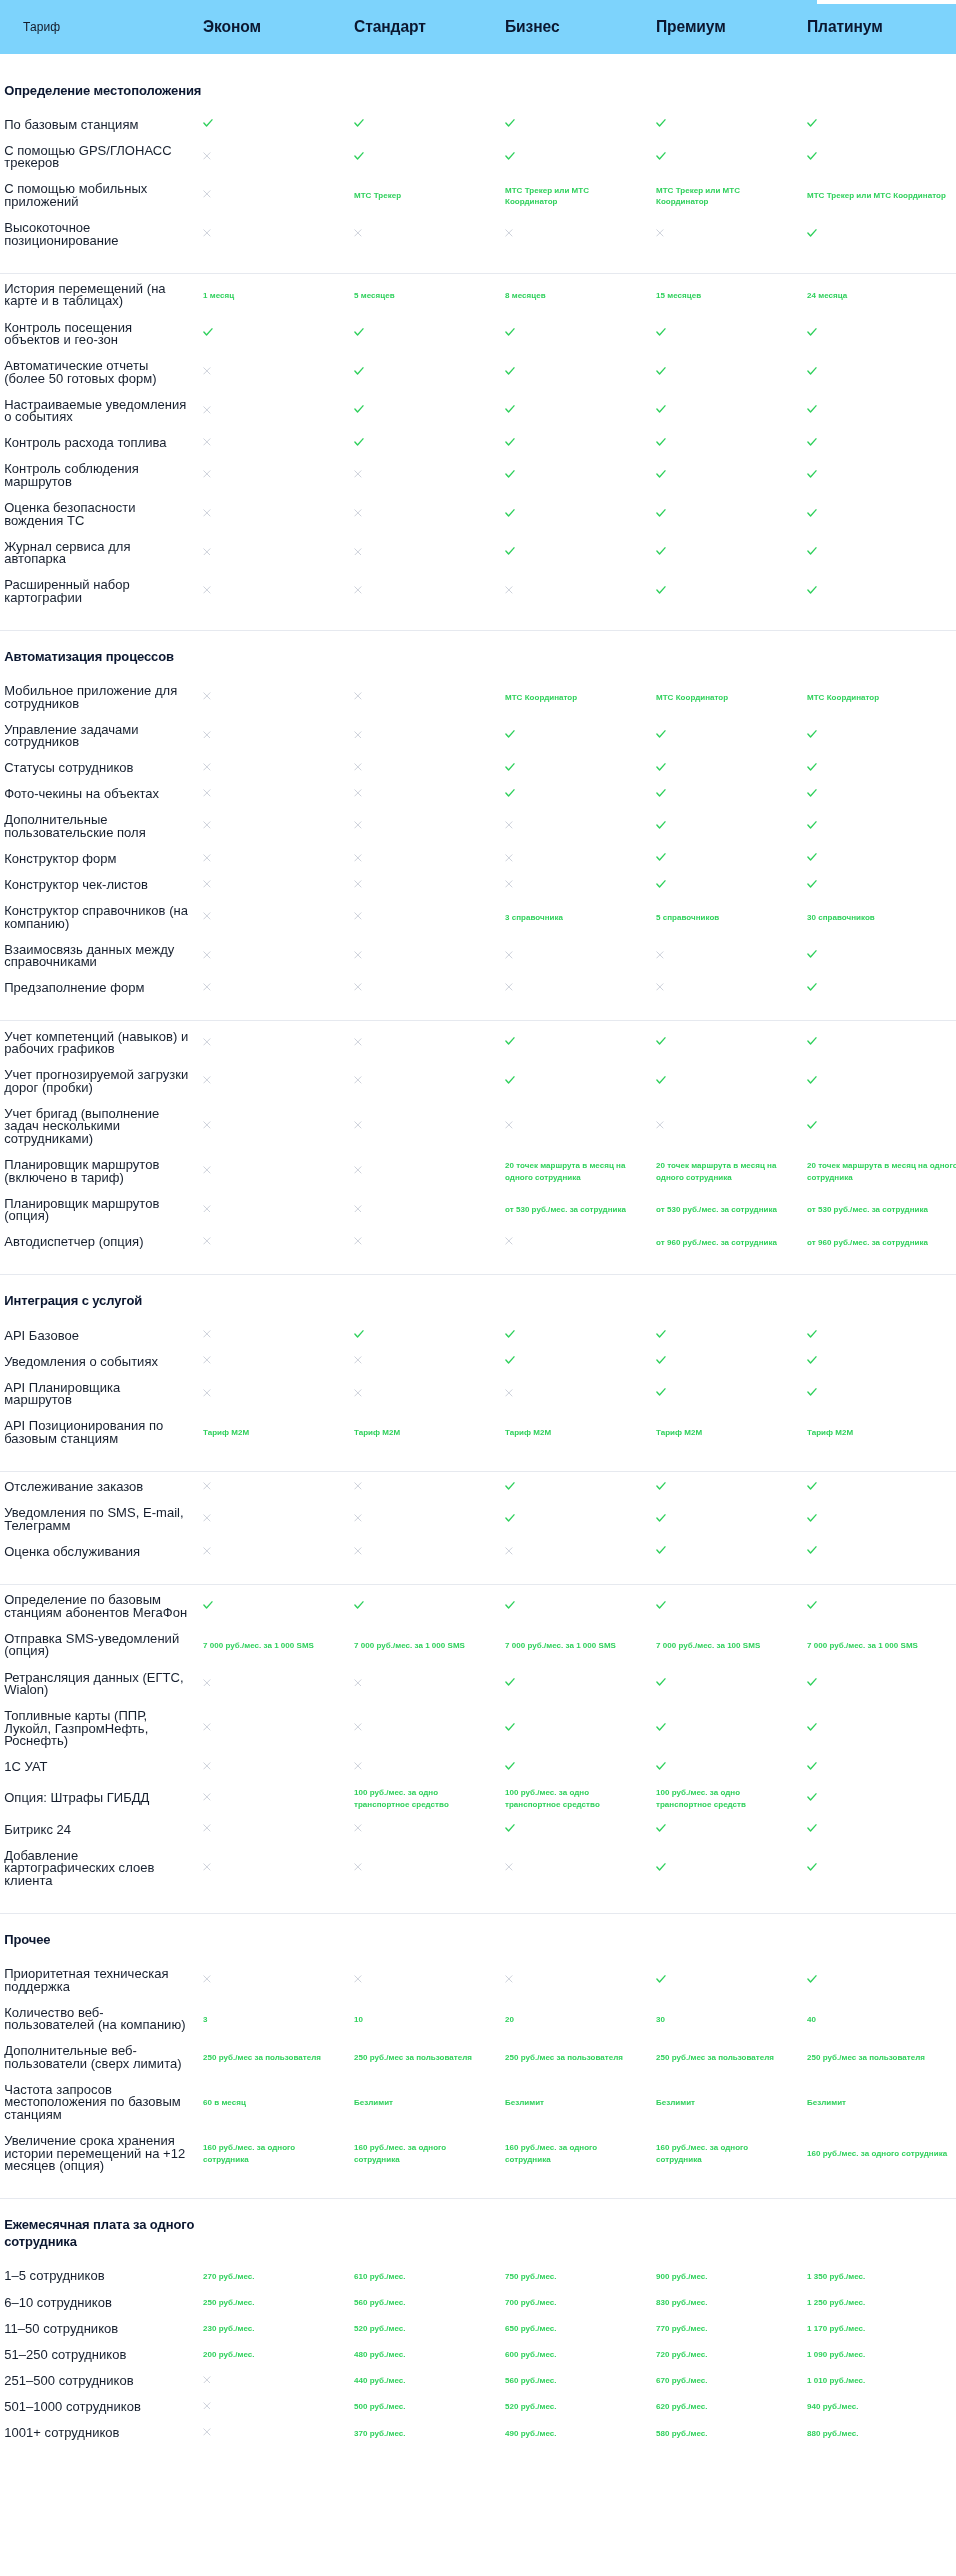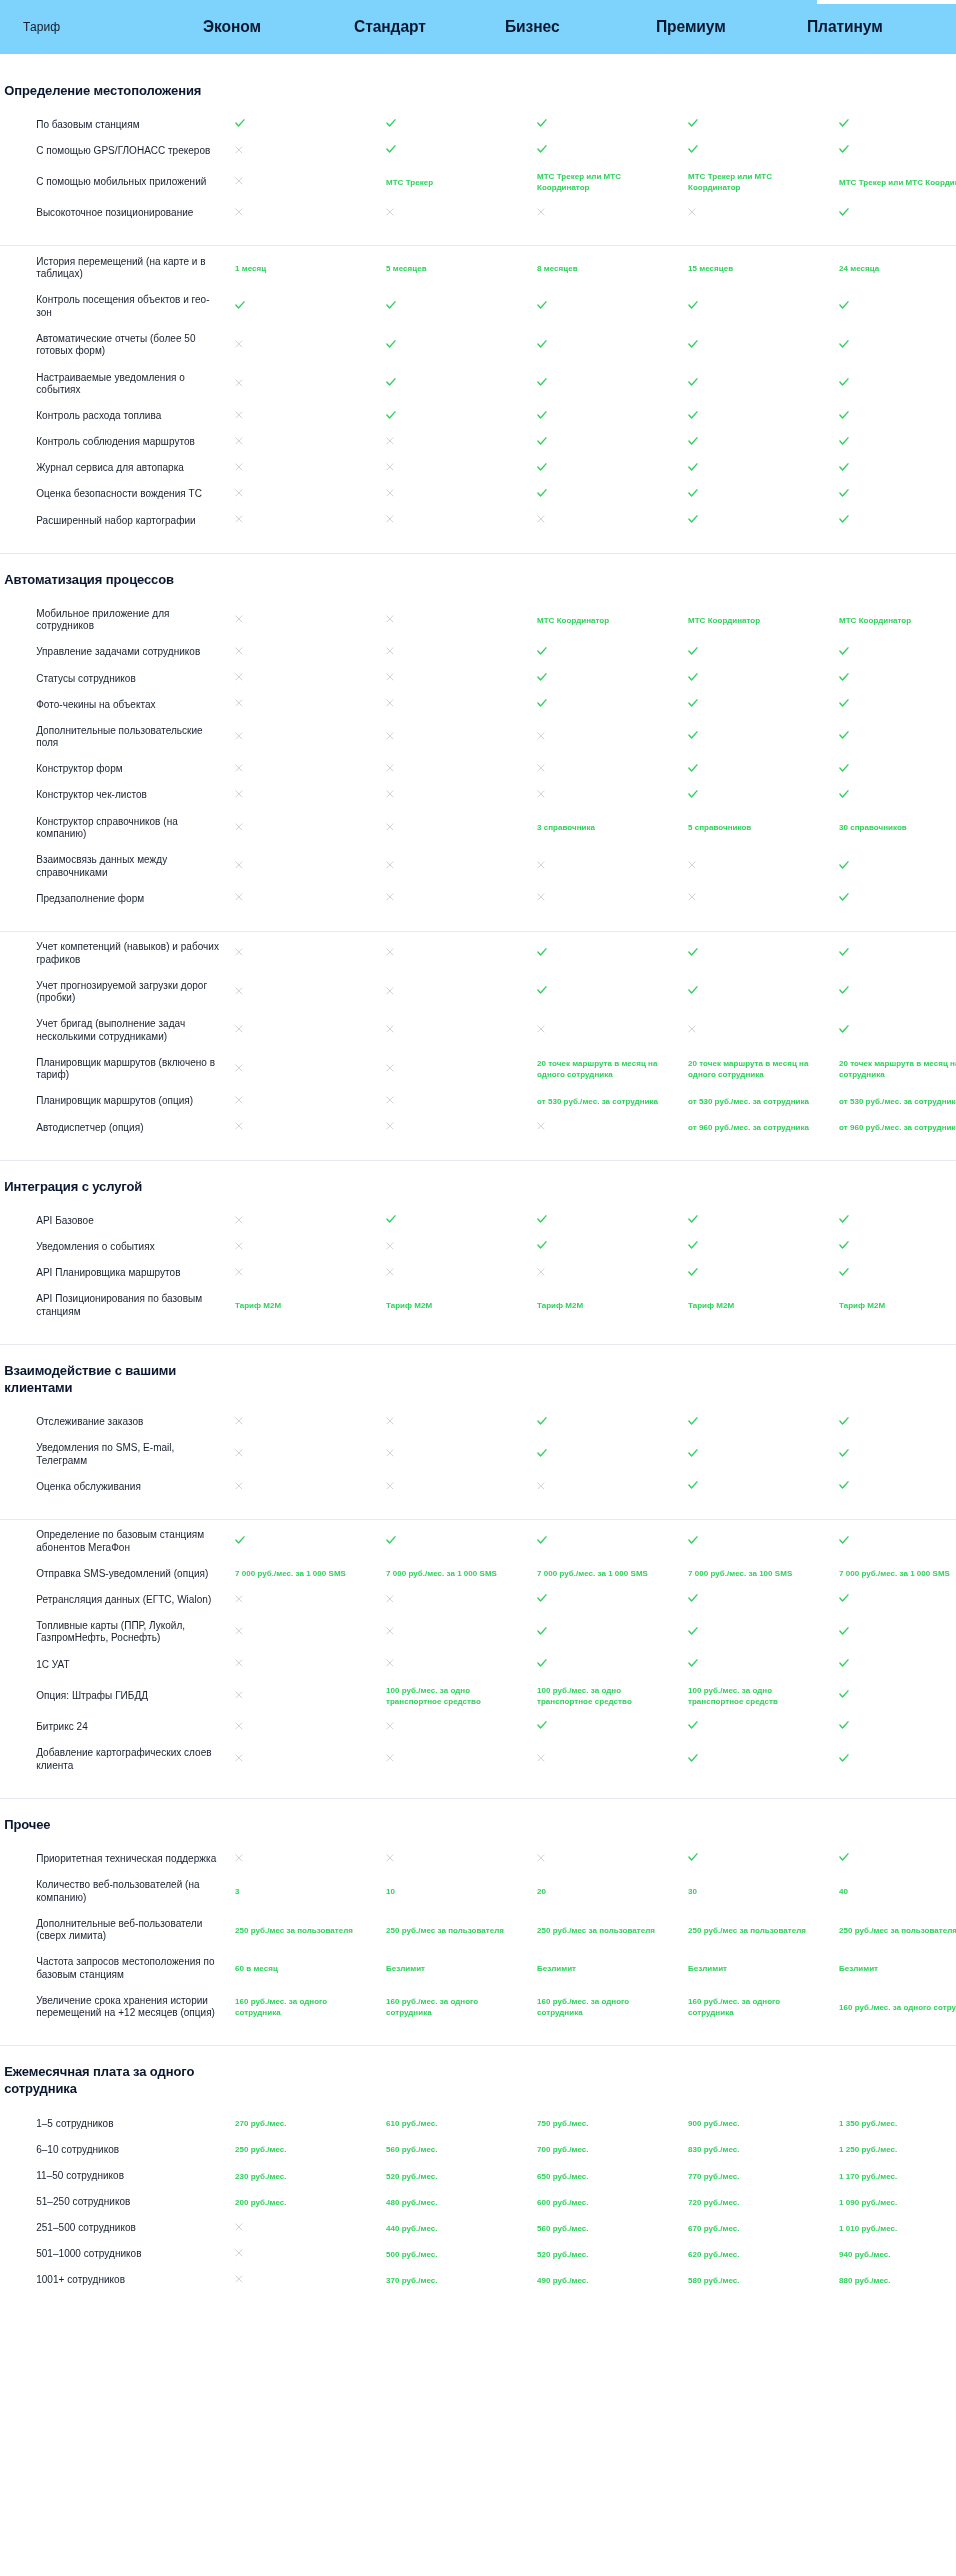--- a/index.html
+++ b/index.html
@@ -44,26 +44,25 @@
     display:flex;
     align-items:center;
     width:100%;
     min-height:21px;
   }
   .c-feature{
     width:203px;
     flex:0 0 203px;
     padding-left:4.2px;
     padding-right:14.5px;
-    font-size:10px;
+    font-size:13px;
     line-height:12.5px;
     font-weight:400;
     color:#17202F;
     letter-spacing:0.03px;
-    margin-left:32px;
   }
   .c-val{
     width:151px;
     flex:0 0 151px;
     padding-right:12.5px;
     font-size:8px;
     line-height:11.4px;
     font-weight:700;
     color:#2FD05C;
     letter-spacing:0.03px;
@@ -287,39 +286,39 @@
                   <path d="M1.6 7.6 L6.7 13.4 L17.2 1.6" stroke="#2FD05C" stroke-width="2.6" stroke-linecap="round" stroke-linejoin="round"></path>
                 </svg></span></div>
             <div class="c-val"><span class="glyph"><svg width="10" height="8.3" viewBox="0 0 19 16" fill="none">
                   <path d="M1.6 7.6 L6.7 13.4 L17.2 1.6" stroke="#2FD05C" stroke-width="2.6" stroke-linecap="round" stroke-linejoin="round"></path>
                 </svg></span></div>
             <div class="c-val"><span class="glyph"><svg width="10" height="8.3" viewBox="0 0 19 16" fill="none">
                   <path d="M1.6 7.6 L6.7 13.4 L17.2 1.6" stroke="#2FD05C" stroke-width="2.6" stroke-linecap="round" stroke-linejoin="round"></path>
                 </svg></span></div>
           </div>
           <div class="row frow">
+            <div class="c-feature">Оценка безопасности вождения ТС</div>
+            <div class="c-val"><span class="glyph"><svg width="7.8" height="7.8" viewBox="0 0 15 15" fill="none">
+                  <path d="M1.5 1.5 L13.5 13.5 M13.5 1.5 L1.5 13.5" stroke="#C3C8D2" stroke-width="1.6" stroke-linecap="round"></path>
+                </svg></span></div>
+            <div class="c-val"><span class="glyph"><svg width="7.8" height="7.8" viewBox="0 0 15 15" fill="none">
+                  <path d="M1.5 1.5 L13.5 13.5 M13.5 1.5 L1.5 13.5" stroke="#C3C8D2" stroke-width="1.6" stroke-linecap="round"></path>
+                </svg></span></div>
+            <div class="c-val"><span class="glyph"><svg width="10" height="8.3" viewBox="0 0 19 16" fill="none">
+                  <path d="M1.6 7.6 L6.7 13.4 L17.2 1.6" stroke="#2FD05C" stroke-width="2.6" stroke-linecap="round" stroke-linejoin="round"></path>
+                </svg></span></div>
+            <div class="c-val"><span class="glyph"><svg width="10" height="8.3" viewBox="0 0 19 16" fill="none">
+                  <path d="M1.6 7.6 L6.7 13.4 L17.2 1.6" stroke="#2FD05C" stroke-width="2.6" stroke-linecap="round" stroke-linejoin="round"></path>
+                </svg></span></div>
+            <div class="c-val"><span class="glyph"><svg width="10" height="8.3" viewBox="0 0 19 16" fill="none">
+                  <path d="M1.6 7.6 L6.7 13.4 L17.2 1.6" stroke="#2FD05C" stroke-width="2.6" stroke-linecap="round" stroke-linejoin="round"></path>
+                </svg></span></div>
+          </div>
+          <div class="row frow">
             <div class="c-feature">Журнал сервиса для автопарка</div>
-            <div class="c-val"><span class="glyph"><svg width="7.8" height="7.8" viewBox="0 0 15 15" fill="none">
-                  <path d="M1.5 1.5 L13.5 13.5 M13.5 1.5 L1.5 13.5" stroke="#C3C8D2" stroke-width="1.6" stroke-linecap="round"></path>
-                </svg></span></div>
-            <div class="c-val"><span class="glyph"><svg width="7.8" height="7.8" viewBox="0 0 15 15" fill="none">
-                  <path d="M1.5 1.5 L13.5 13.5 M13.5 1.5 L1.5 13.5" stroke="#C3C8D2" stroke-width="1.6" stroke-linecap="round"></path>
-                </svg></span></div>
-            <div class="c-val"><span class="glyph"><svg width="10" height="8.3" viewBox="0 0 19 16" fill="none">
-                  <path d="M1.6 7.6 L6.7 13.4 L17.2 1.6" stroke="#2FD05C" stroke-width="2.6" stroke-linecap="round" stroke-linejoin="round"></path>
-                </svg></span></div>
-            <div class="c-val"><span class="glyph"><svg width="10" height="8.3" viewBox="0 0 19 16" fill="none">
-                  <path d="M1.6 7.6 L6.7 13.4 L17.2 1.6" stroke="#2FD05C" stroke-width="2.6" stroke-linecap="round" stroke-linejoin="round"></path>
-                </svg></span></div>
-            <div class="c-val"><span class="glyph"><svg width="10" height="8.3" viewBox="0 0 19 16" fill="none">
-                  <path d="M1.6 7.6 L6.7 13.4 L17.2 1.6" stroke="#2FD05C" stroke-width="2.6" stroke-linecap="round" stroke-linejoin="round"></path>
-                </svg></span></div>
-          </div>
-          <div class="row frow">
-            <div class="c-feature">Оценка безопасности вождения ТС</div>
             <div class="c-val"><span class="glyph"><svg width="7.8" height="7.8" viewBox="0 0 15 15" fill="none">
                   <path d="M1.5 1.5 L13.5 13.5 M13.5 1.5 L1.5 13.5" stroke="#C3C8D2" stroke-width="1.6" stroke-linecap="round"></path>
                 </svg></span></div>
             <div class="c-val"><span class="glyph"><svg width="7.8" height="7.8" viewBox="0 0 15 15" fill="none">
                   <path d="M1.5 1.5 L13.5 13.5 M13.5 1.5 L1.5 13.5" stroke="#C3C8D2" stroke-width="1.6" stroke-linecap="round"></path>
                 </svg></span></div>
             <div class="c-val"><span class="glyph"><svg width="10" height="8.3" viewBox="0 0 19 16" fill="none">
                   <path d="M1.6 7.6 L6.7 13.4 L17.2 1.6" stroke="#2FD05C" stroke-width="2.6" stroke-linecap="round" stroke-linejoin="round"></path>
                 </svg></span></div>
             <div class="c-val"><span class="glyph"><svg width="10" height="8.3" viewBox="0 0 19 16" fill="none">
@@ -683,21 +682,20 @@
             <div class="c-val">Тариф М2М</div>
             <div class="c-val">Тариф М2М</div>
             <div class="c-val">Тариф М2М</div>
             <div class="c-val">Тариф М2М</div>
             <div class="c-val">Тариф М2М</div>
           </div>
         </div>
         <div class="divider"></div>
       </div>
       <div class="section">
-        <div class="section-head">Взаимодействие с вашими клиентами</div>
         <div class="rows">
           <div class="row frow">
             <div class="c-feature">Отслеживание заказов</div>
             <div class="c-val"><span class="glyph"><svg width="7.8" height="7.8" viewBox="0 0 15 15" fill="none">
                   <path d="M1.5 1.5 L13.5 13.5 M13.5 1.5 L1.5 13.5" stroke="#C3C8D2" stroke-width="1.6" stroke-linecap="round"></path>
                 </svg></span></div>
             <div class="c-val"><span class="glyph"><svg width="7.8" height="7.8" viewBox="0 0 15 15" fill="none">
                   <path d="M1.5 1.5 L13.5 13.5 M13.5 1.5 L1.5 13.5" stroke="#C3C8D2" stroke-width="1.6" stroke-linecap="round"></path>
                 </svg></span></div>
             <div class="c-val"><span class="glyph"><svg width="10" height="8.3" viewBox="0 0 19 16" fill="none">

